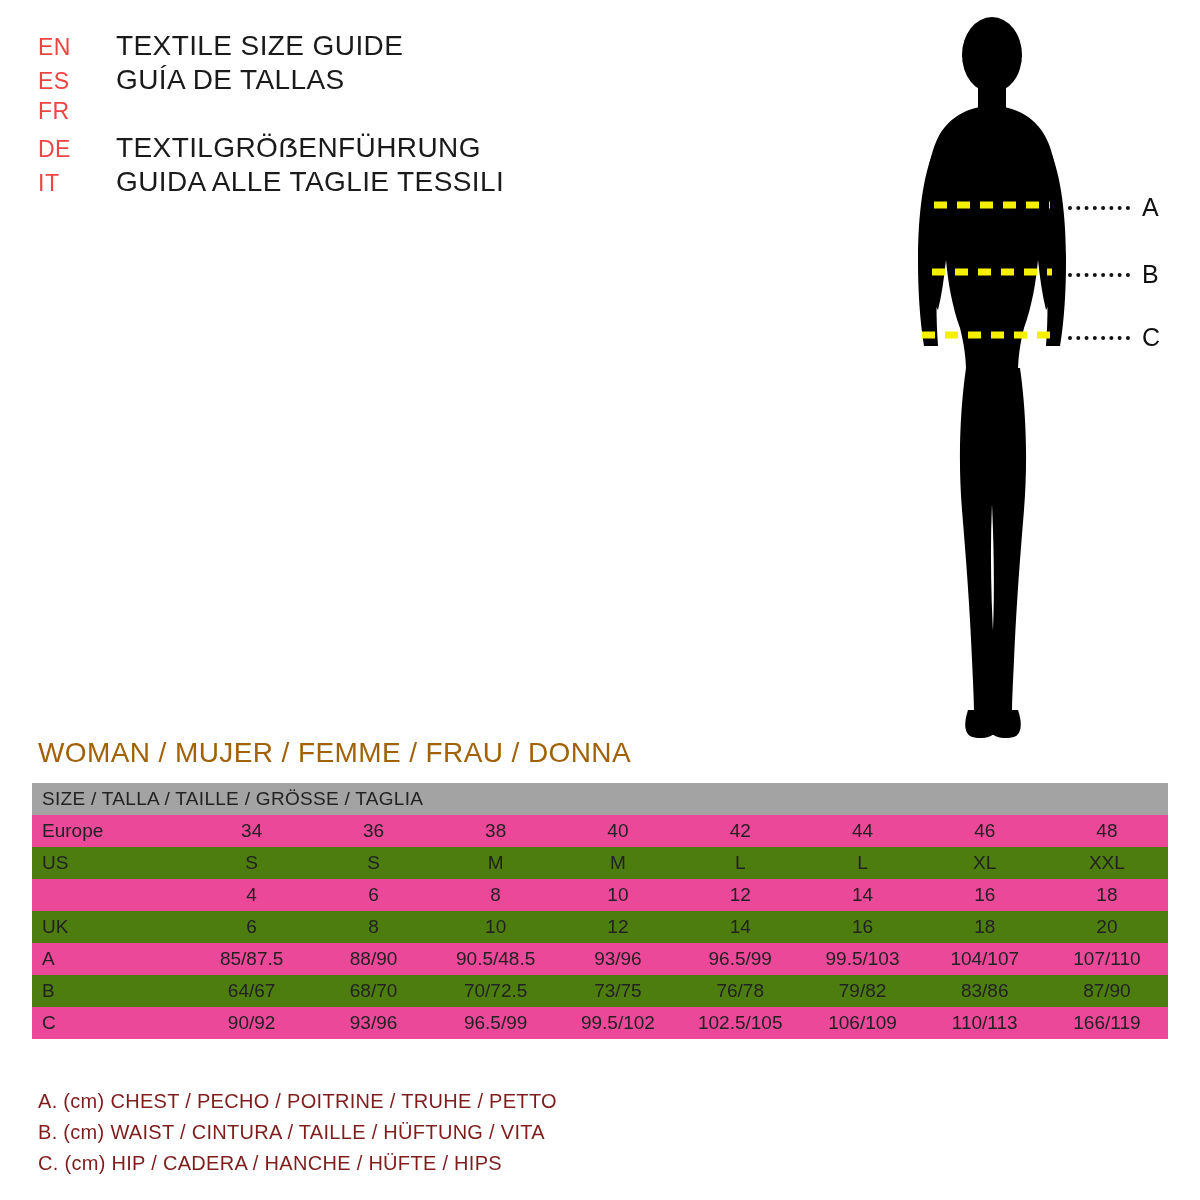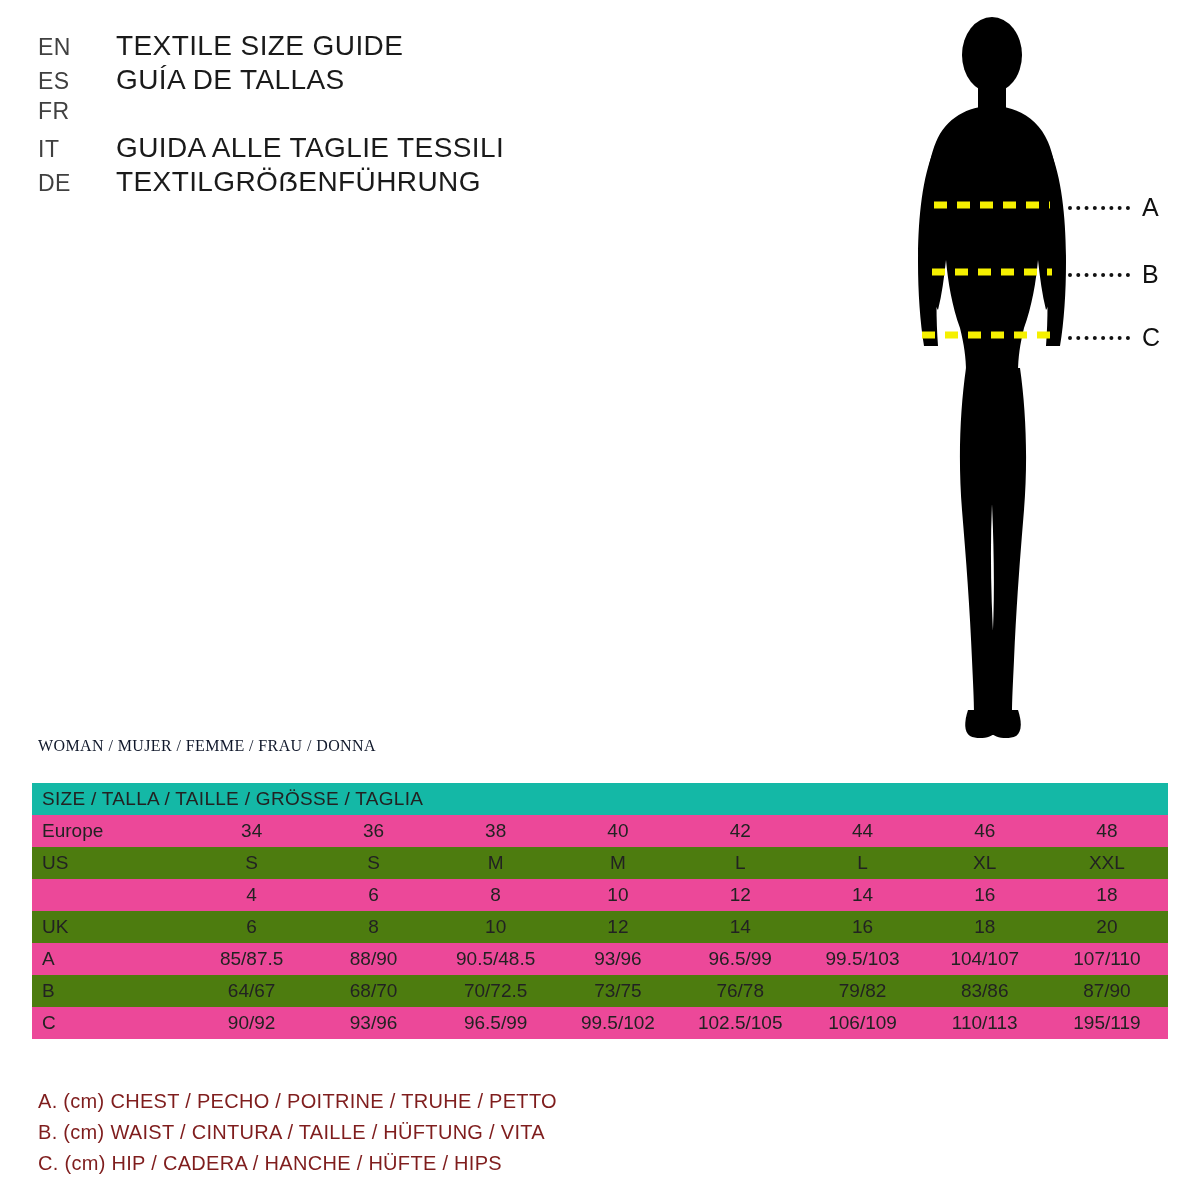--- a/index.html
+++ b/index.html
@@ -25,21 +25,21 @@
   }
   .lang-row {
     display: flex;
     align-items: baseline;
     height: 34px;
   }
   .lang-code {
     width: 78px;
     font-size: 23px;
     letter-spacing: 0.5px;
-    color: #404040;
+    color: #ef4444;
     font-weight: 400;
   }
   .lang-text {
     font-size: 28px;
     letter-spacing: 0.4px;
     color: #1a1a1a;
     white-space: nowrap;
   }
 
   
@@ -66,41 +66,40 @@
     font-size: 25px;
     margin-left: 12px;
     color: #111;
   }
 
   
   #woman-title {
     position: absolute;
     left: 38px;
     top: 737px;
-    font-size: 16px;
+    font-size: 28px;
     letter-spacing: 0.4px;
-    color: #0f172a;
-    font-family: Liberation Serif, serif;
+    color: #a16207;
   }
 
   #size-table {
     position: absolute;
     left: 32px;
     top: 783px;
     width: 1136px;
     border-collapse: collapse;
     font-size: 19px;
   }
   #size-table td {
     padding: 0;
     height: 32px;
     color: #222;
   }
   .hdr-row td {
-    background: #14b8a6;
+    background: #a3a3a3;
     font-size: 19px;
     letter-spacing: 0.3px;
     padding-left: 10px !important;
     height: 30px;
   }
   .row-light td { background: #ec4899; }
   .row-dark td { background: #4d7c0f; }
   .lbl-cell {
     padding-left: 10px !important;
     text-align: left;
@@ -135,26 +134,26 @@
     <div class="lang-text">TEXTILE SIZE GUIDE</div>
   </div>
   <div class="lang-row">
     <div class="lang-code">ES</div>
     <div class="lang-text">GUÍA DE TALLAS</div>
   </div>
   <div class="lang-row">
     <div class="lang-code">FR</div>
   </div>
   <div class="lang-row">
+    <div class="lang-code">DE</div>
+    <div class="lang-text">TEXTILGRÖẞENFÜHRUNG</div>
+  </div>
+  <div class="lang-row">
     <div class="lang-code">IT</div>
     <div class="lang-text">GUIDA ALLE TAGLIE TESSILI</div>
-  </div>
-  <div class="lang-row">
-    <div class="lang-code">DE</div>
-    <div class="lang-text">TEXTILGRÖẞENFÜHRUNG</div>
   </div>
 </div>
 
 <div id="figure-area">
   <svg id="figure-svg" width="330" height="740" viewBox="0 0 330 740">
     <g fill="#000000">
 
       <ellipse cx="132" cy="45" rx="30" ry="38"></ellipse>
 
       <path d="M118 76 h28 v28 h-28 z"></path>
@@ -303,21 +302,21 @@
 
     <tr class="row-light">
       <td class="lbl-cell">C</td>
       <td class="val-cell">90/92</td>
       <td class="val-cell">93/96</td>
       <td class="val-cell">96.5/99</td>
       <td class="val-cell">99.5/102</td>
       <td class="val-cell">102.5/105</td>
       <td class="val-cell">106/109</td>
       <td class="val-cell">110/113</td>
-      <td class="val-cell">195/119</td>
+      <td class="val-cell">166/119</td>
     </tr>
   </tbody>
 </table>
 
 <div id="legend">
   <div class="legend-line">A. (cm) CHEST / PECHO / POITRINE / TRUHE / PETTO</div>
   <div class="legend-line">B. (cm) WAIST / CINTURA / TAILLE / HÜFTUNG / VITA</div>
   <div class="legend-line">C. (cm) HIP / CADERA / HANCHE / HÜFTE / HIPS</div>
 </div>
 

